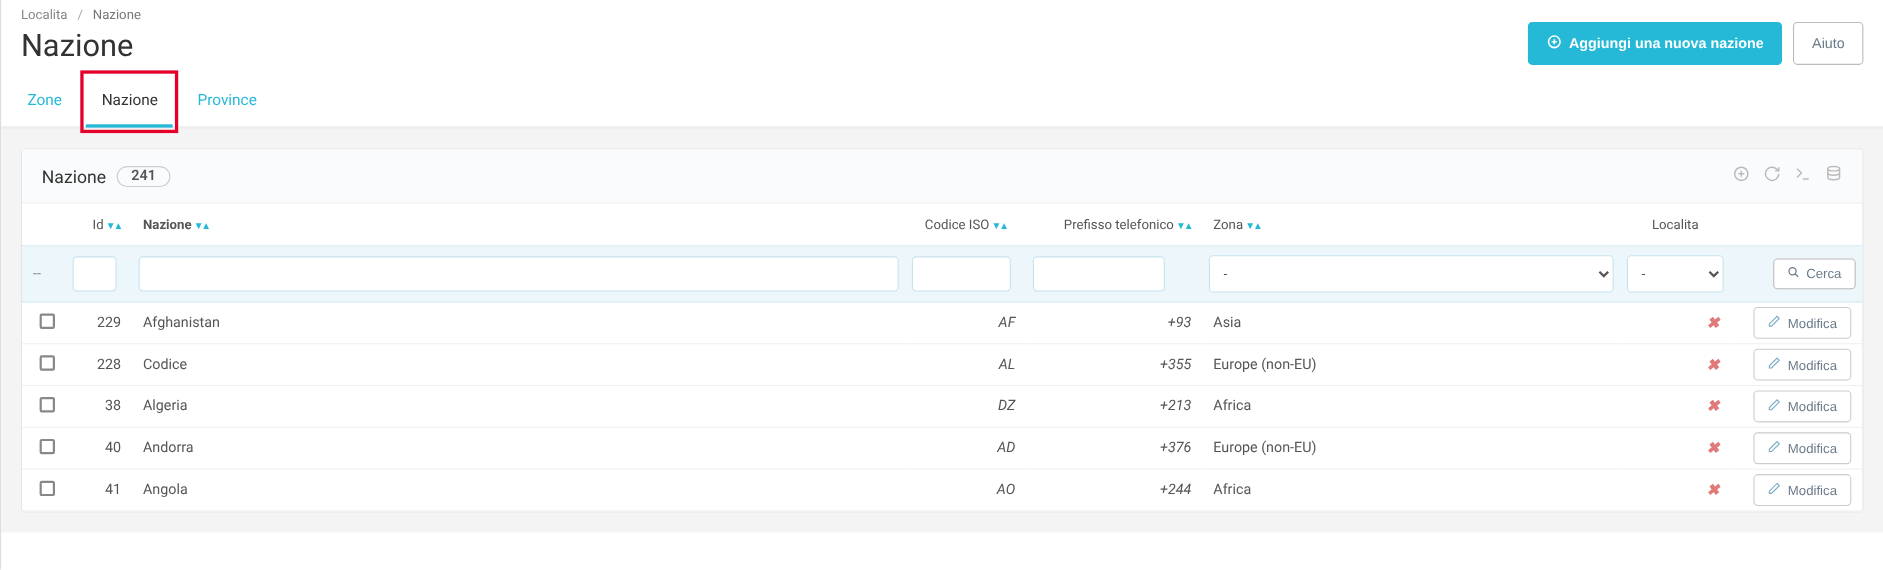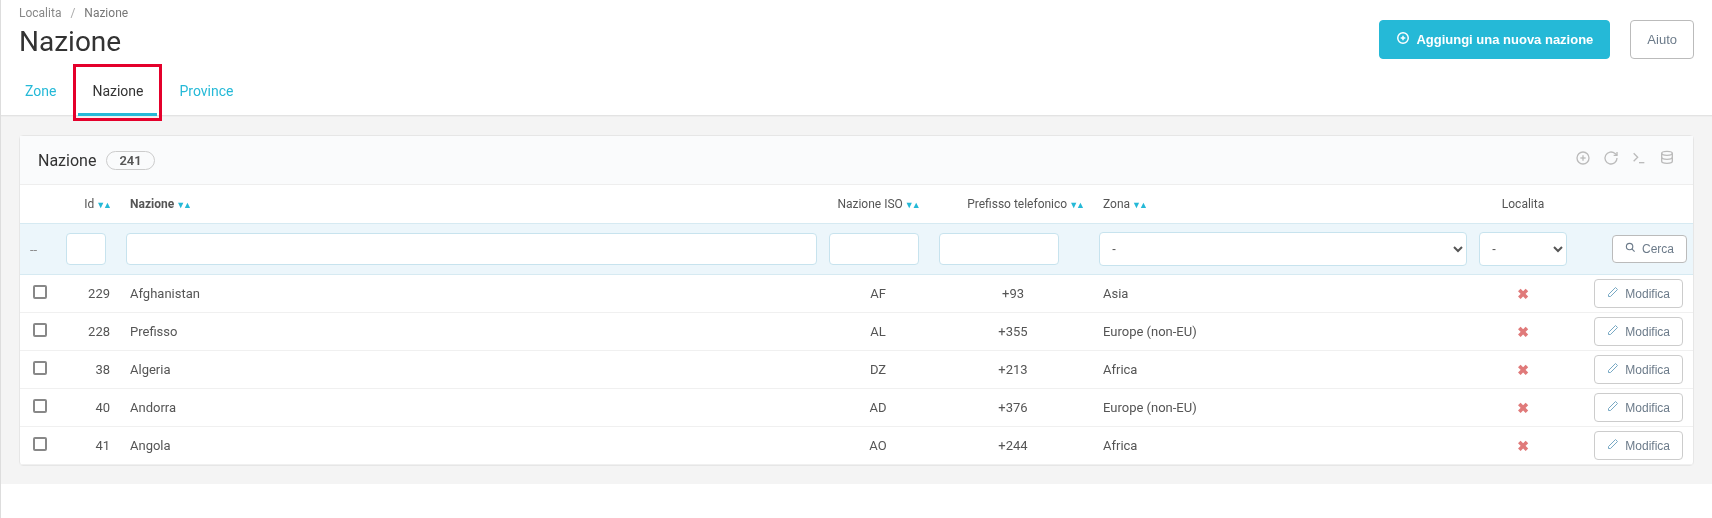--- a/index.html
+++ b/index.html
@@ -27,21 +27,21 @@
     justify-content: space-between;
     align-items: center;
     padding: 0 18px 10px 18px;
   }
   .page-title {
     font-size: 28px;
     font-weight: 400;
     color: #333;
     margin: 4px 0 0 0;
   }
-  .header-buttons { display: flex; gap: 20px; }
+  .header-buttons { display: flex; gap: 10px; }
   .btn {
     display: inline-flex;
     align-items: center;
     gap: 6px;
     border-radius: 4px;
     padding: 10px 16px;
     font-size: 13px;
     cursor: pointer;
     border: 1px solid transparent;
     background: #fff;
@@ -170,21 +170,21 @@
     color: #6c7b8a;
     padding: 6px 12px;
     border-radius: 4px;
     display: inline-flex;
     align-items: center;
     gap: 6px;
     font-size: 12px;
     cursor: pointer;
   }
   .btn-edit svg { width: 12px; height: 12px; }
-  .col-center { text-align: center; }
+  .col-center { text-align: right; font-style: italic; }
   .col-right { text-align: right; }
   .dash { color: #888; padding: 0 4px; }
   .plus-circle svg { width: 14px; height: 14px; }
 </style>
 </head>
 <body>
 
 <div class="page">
 
   <div class="breadcrumbs">
@@ -257,21 +257,21 @@
         <thead>
           <tr>
             <th style="width:40px"></th>
             <th style="width:60px; text-align:right">
               <span>Id</span><span class="sort-carets">▼▲</span>
             </th>
             <th class="sorted">
               <span>Nazione</span><span class="sort-carets">▼▲</span>
             </th>
             <th style="width:110px; text-align:center">
-              <span>Nazione ISO</span><span class="sort-carets">▼▲</span>
+              <span>Codice ISO</span><span class="sort-carets">▼▲</span>
             </th>
             <th style="width:160px; text-align:right">
               <span>Prefisso telefonico</span><span class="sort-carets">▼▲</span>
             </th>
             <th style="width:380px">
               <span>Zona</span><span class="sort-carets">▼▲</span>
             </th>
             <th style="width:100px; text-align:center">
               <span>Localita</span>
             </th>
@@ -318,21 +318,21 @@
               <td class="col-right"><button class="btn-edit">
                   <span><svg viewBox="0 0 24 24" fill="none" stroke="#78a9c4" stroke-width="2">
                       <path d="M17 3l4 4L7 21H3v-4L17 3z"></path>
                     </svg></span>
                   <span>Modifica</span>
                 </button></td>
             </tr>
             <tr class="data-row">
               <td class="col-center"><span class="chk"></span></td>
               <td class="col-right">228</td>
-              <td>Prefisso</td>
+              <td>Codice</td>
               <td class="col-center">AL</td>
               <td class="col-center">+355</td>
               <td>Europe (non-EU)</td>
               <td class="col-center"><span class="x-icon">✖</span></td>
               <td class="col-right"><button class="btn-edit">
                   <span><svg viewBox="0 0 24 24" fill="none" stroke="#78a9c4" stroke-width="2">
                       <path d="M17 3l4 4L7 21H3v-4L17 3z"></path>
                     </svg></span>
                   <span>Modifica</span>
                 </button></td>

